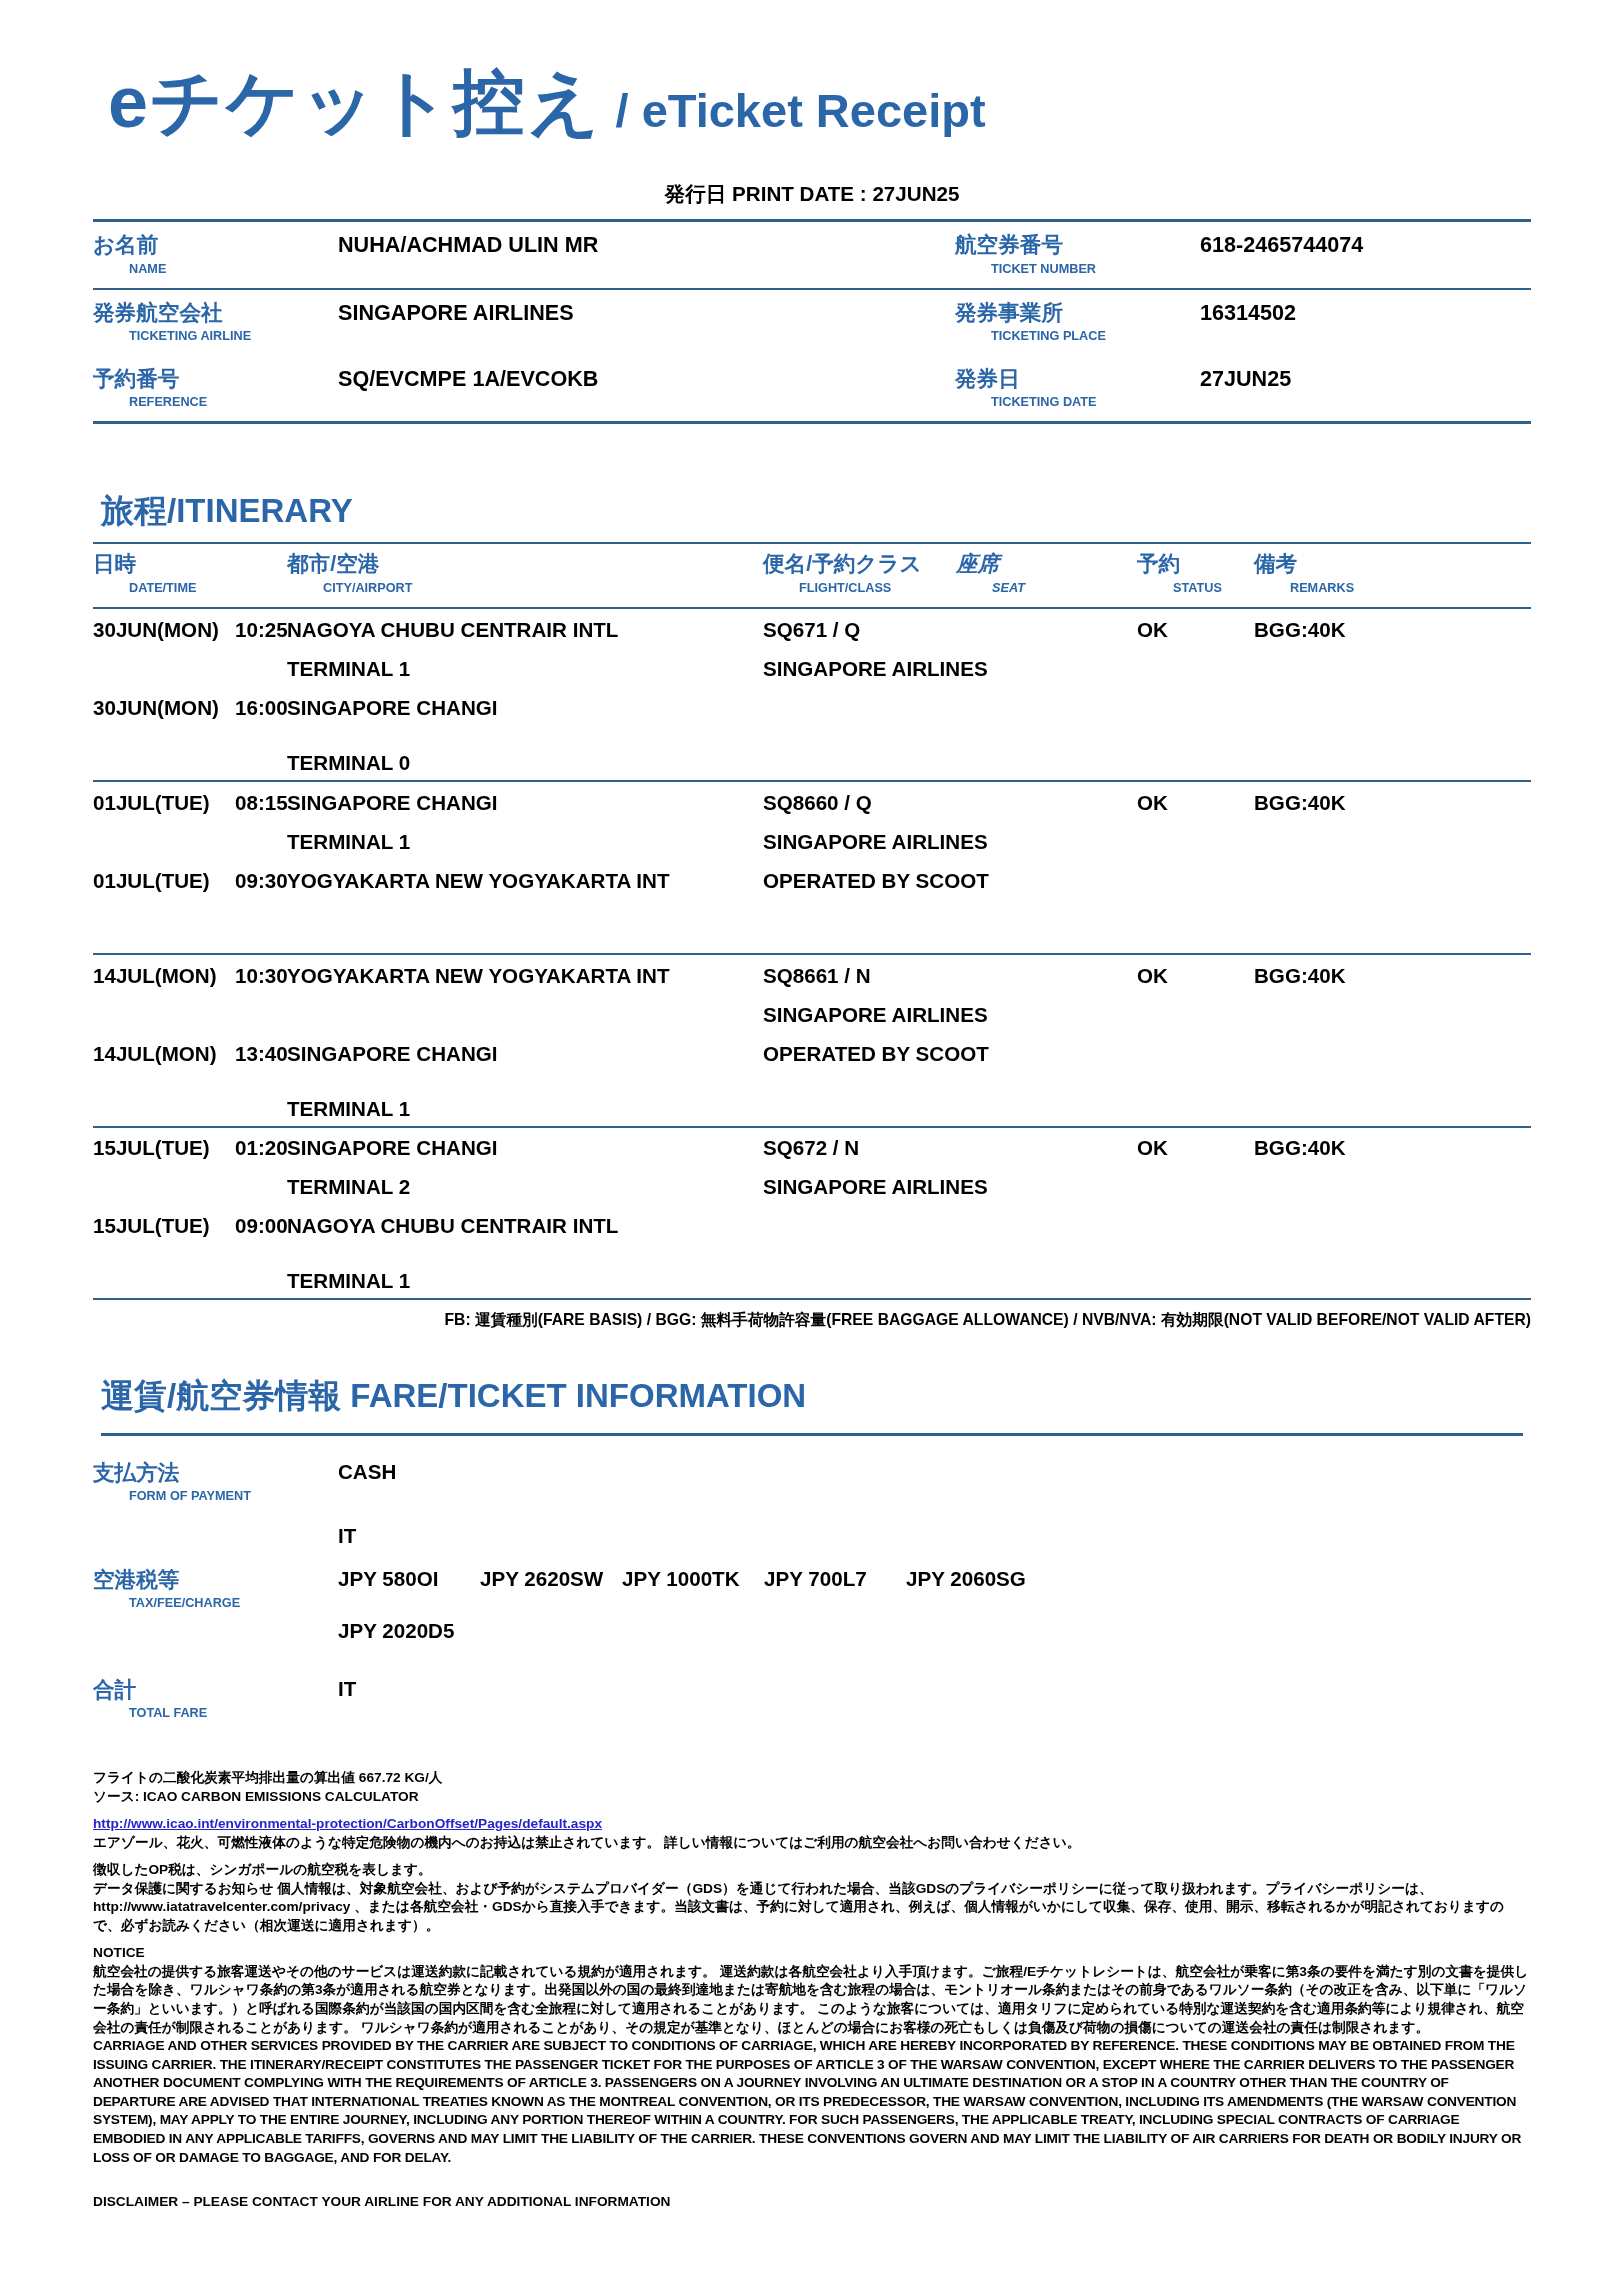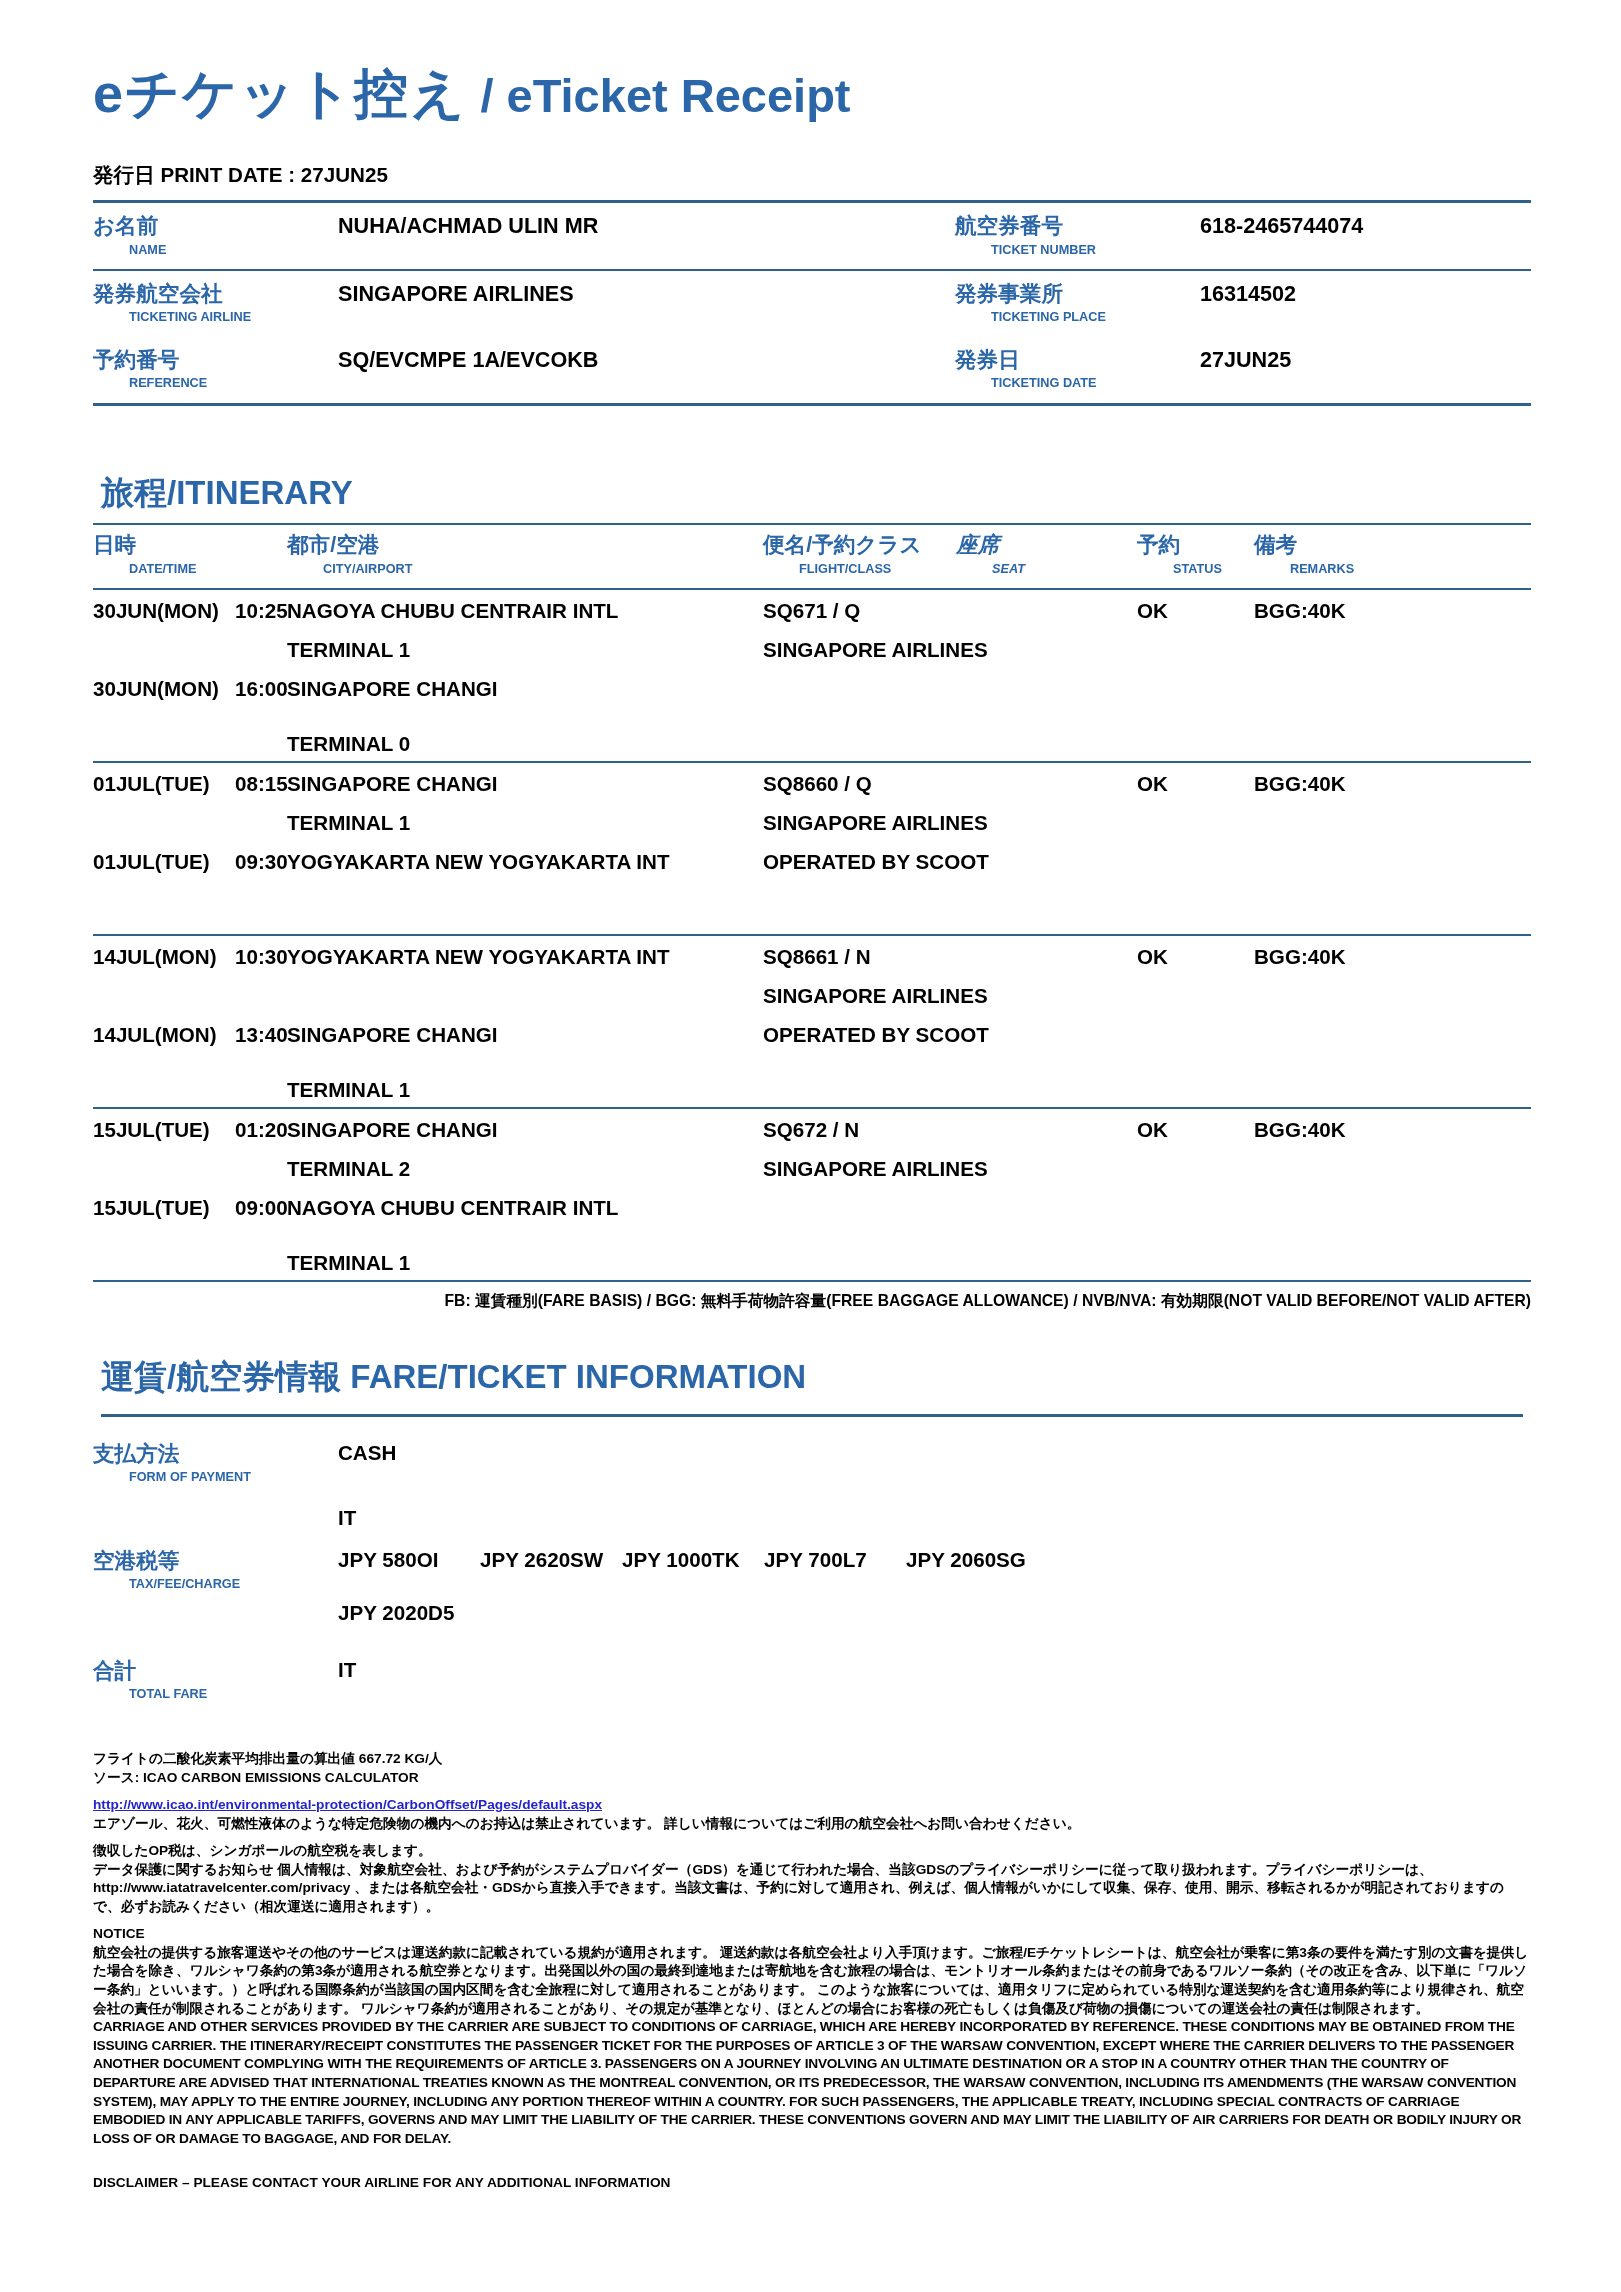--- a/index.html
+++ b/index.html
@@ -6,23 +6,23 @@
   .page{
     width:1621px;height:2293px;background:#ffffff;position:relative;
     font-family:"Liberation Sans","DejaVu Sans",sans-serif;color:#000;
     --blue:#2b66a8;--rule:#30618b;--link:#2424cc;
     margin:0 auto;overflow:hidden;
   }
   .content{position:absolute;left:93px;top:0;width:1438px;}
 
   
   .doc-title{margin:65px 0 0 0;color:var(--blue);font-weight:bold;line-height:1.05;}
-  .doc-title .t-jp{font-size:54px;letter-spacing:2px;}
+  .doc-title .t-jp{font-size:72px;letter-spacing:2px;margin-left:15px;}
   .doc-title .t-en{font-size:47px;}
-  .print-date{margin-top:39px;text-align:left;font-size:20.6px;font-weight:bold;}
+  .print-date{margin-top:39px;text-align:center;font-size:20.6px;font-weight:bold;}
 
   
   .info-table{margin-top:11.8px;border-top:3.9px solid var(--rule);border-bottom:3.9px solid var(--rule);}
   .info-row{display:grid;grid-template-columns:245px 617px 245px 1fr;padding:9.8px 0 10.8px;}
   .info-row.first{border-bottom:2.9px solid var(--rule);}
   .lbl .jp{display:block;font-size:21.6px;font-weight:bold;color:var(--blue);line-height:25.5px;}
   .lbl .en{display:block;font-size:12.7px;font-weight:bold;color:var(--blue);line-height:15.7px;margin-top:3.9px;padding-left:36px;}
   .val{font-size:21.6px;font-weight:bold;line-height:25.5px;white-space:nowrap;}
 
   

